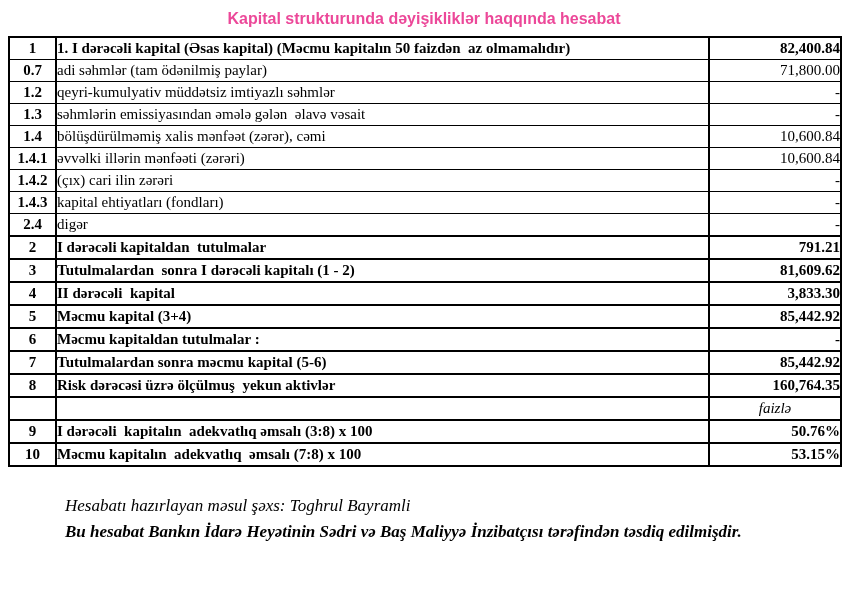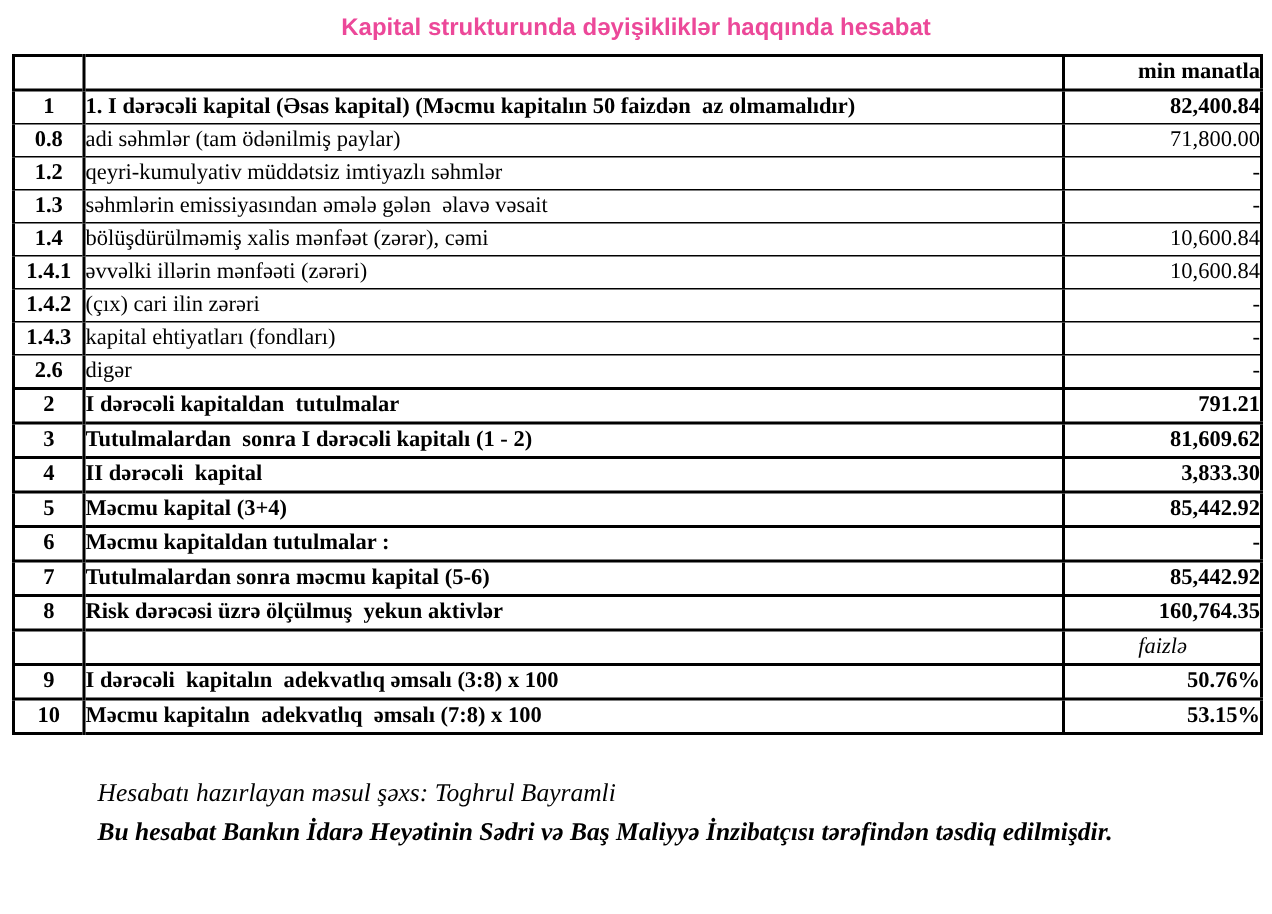--- a/index.html
+++ b/index.html
@@ -61,32 +61,27 @@
 
 <div class="title">Kapital strukturunda dəyişikliklər haqqında hesabat</div>
 
 <table class="report">
   <colgroup>
     <col style="width:47px">
     <col style="width:653px">
     <col style="width:132px">
   </colgroup>
   <tbody id="report-body">
-      <tr class="level0 bold header-row">
-    <td class="num"></td>
-    <td class="label"></td>
-    <td class="value">min manatla</td>
-  </tr>
       <tr class="level0 bold">
     <td class="num">1</td>
     <td class="label">1. I dərəcəli kapital (Əsas kapital) (Məcmu kapitalın 50 faizdən  az olmamalıdır)</td>
     <td class="value">82,400.84</td>
   </tr>
       <tr class="level1">
-    <td class="num">0.8</td>
+    <td class="num">0.7</td>
     <td class="label">adi səhmlər (tam ödənilmiş paylar)</td>
     <td class="value">71,800.00</td>
   </tr>
       <tr class="level1">
     <td class="num">1.2</td>
     <td class="label">qeyri-kumulyativ müddətsiz imtiyazlı səhmlər</td>
     <td class="value">-</td>
   </tr>
       <tr class="level1">
     <td class="num">1.3</td>
@@ -107,21 +102,21 @@
     <td class="num">1.4.2</td>
     <td class="label">(çıx) cari ilin zərəri</td>
     <td class="value">-</td>
   </tr>
       <tr class="level1">
     <td class="num">1.4.3</td>
     <td class="label">kapital ehtiyatları (fondları)</td>
     <td class="value">-</td>
   </tr>
       <tr class="level1">
-    <td class="num">2.6</td>
+    <td class="num">2.4</td>
     <td class="label">digər</td>
     <td class="value">-</td>
   </tr>
       <tr class="level0 bold">
     <td class="num">2</td>
     <td class="label">I dərəcəli kapitaldan  tutulmalar</td>
     <td class="value">791.21</td>
   </tr>
       <tr class="level0 bold">
     <td class="num">3</td>

